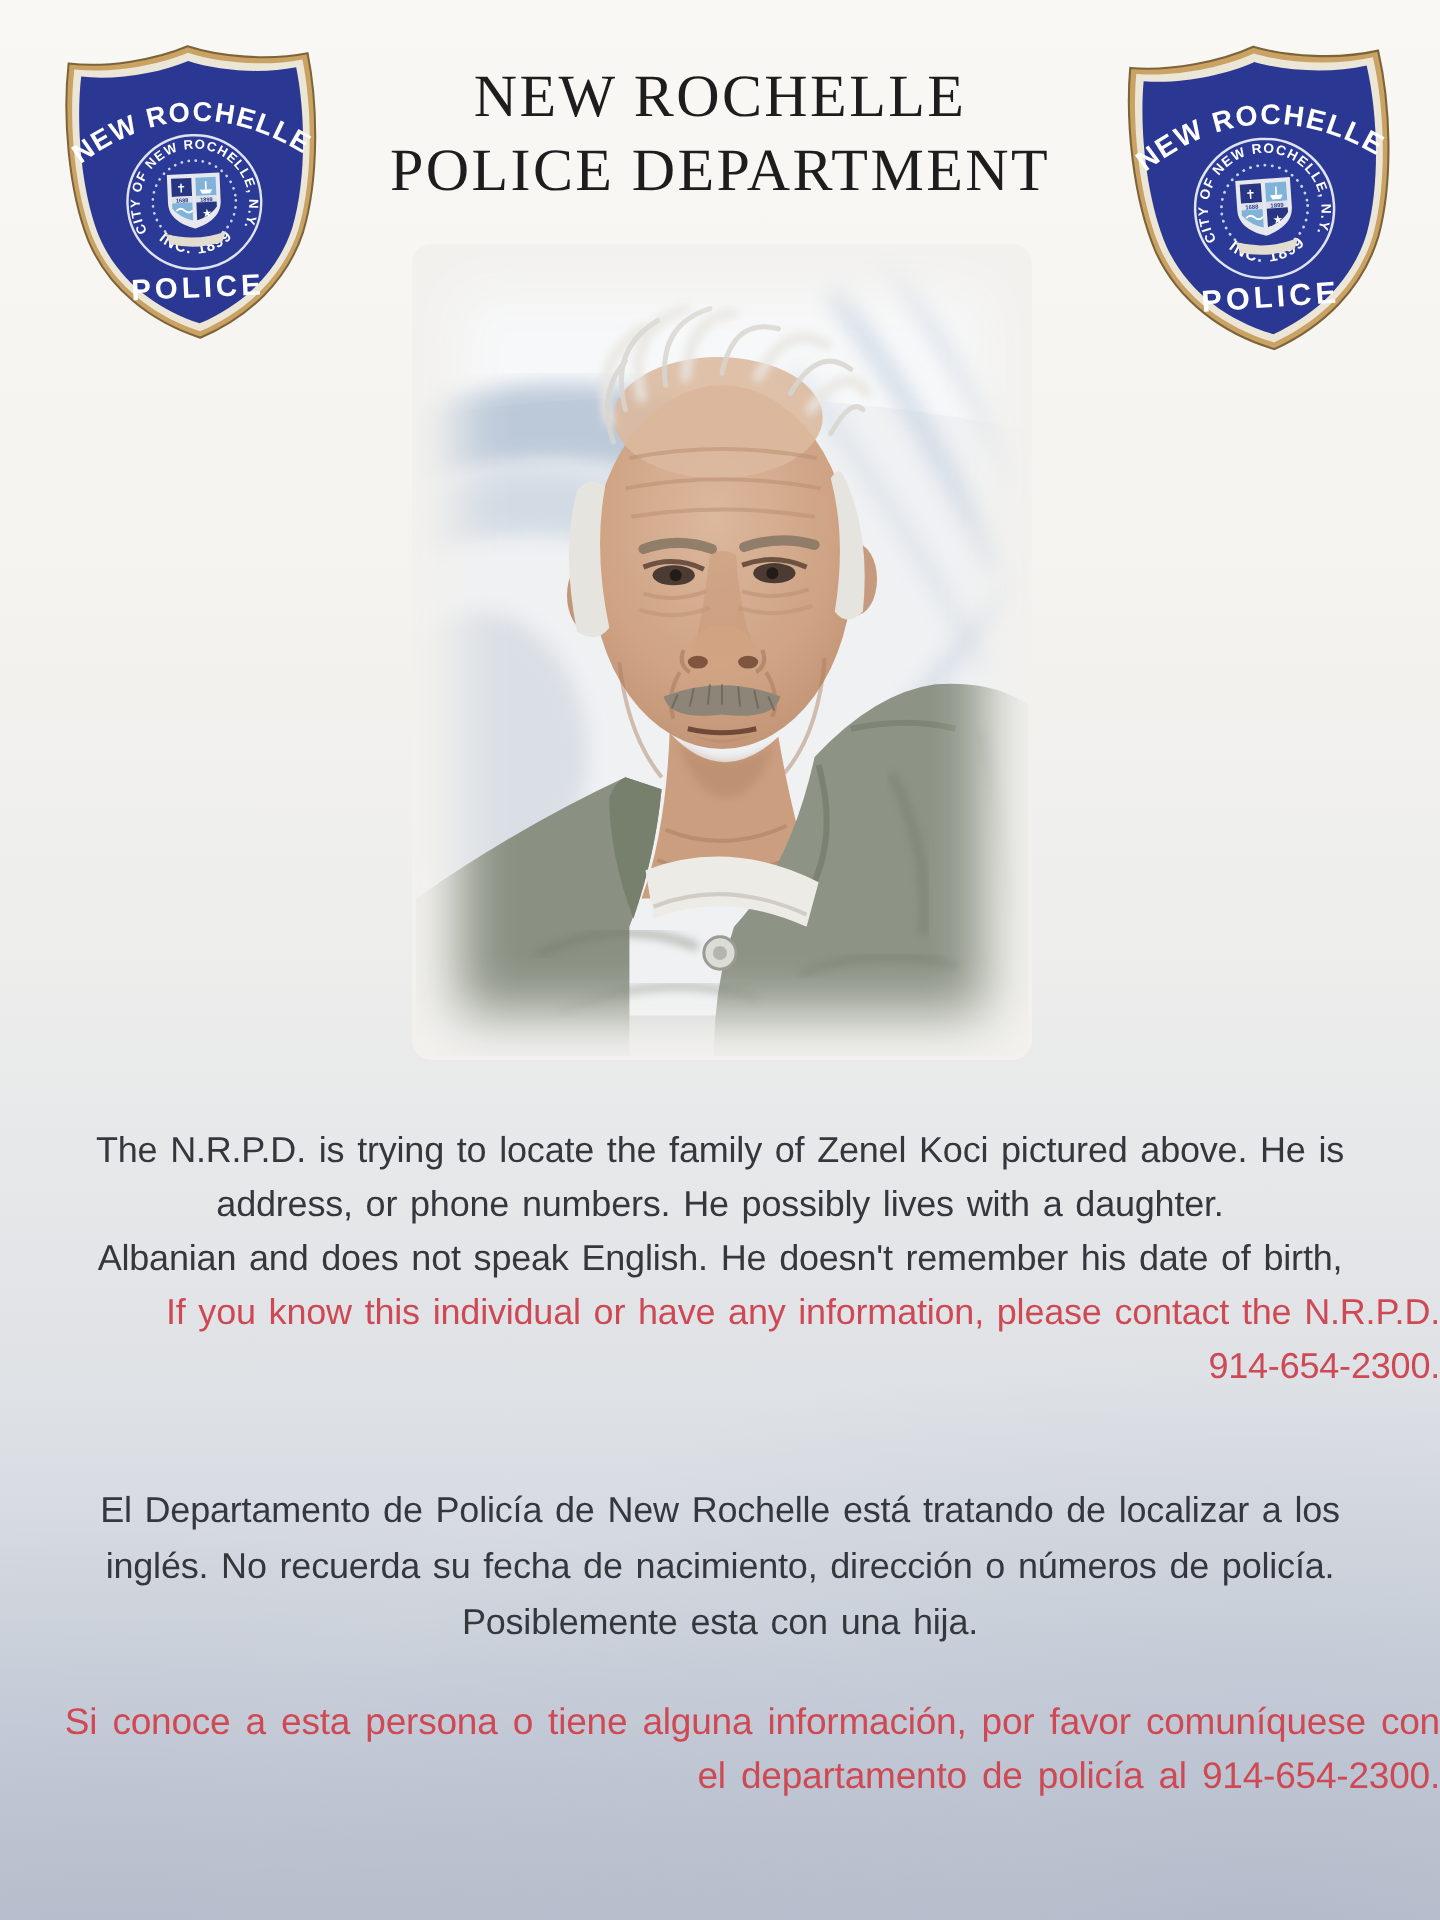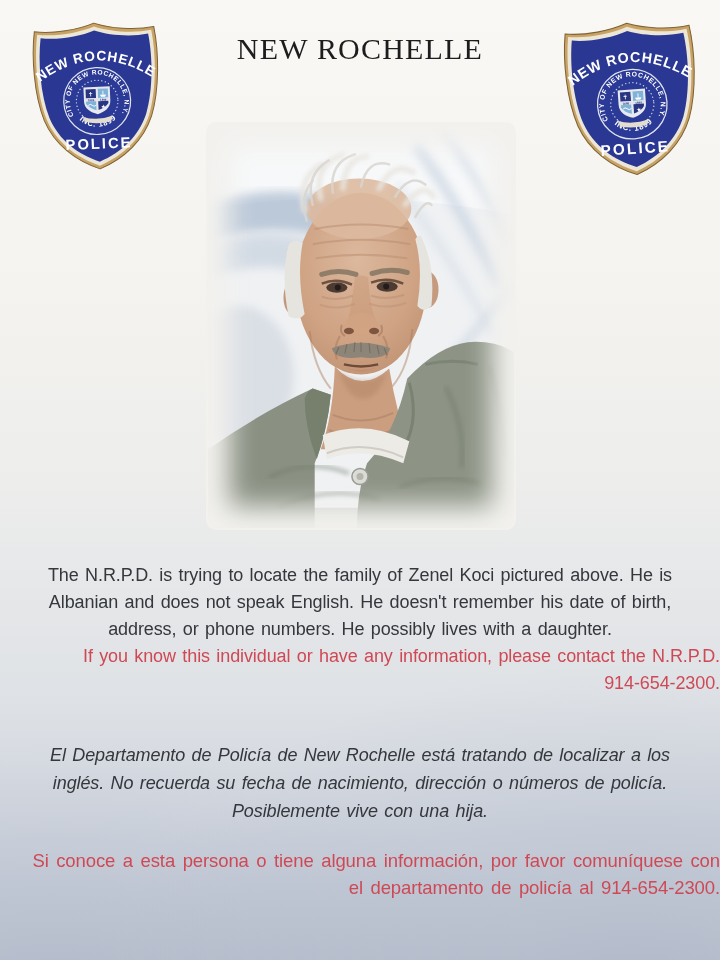--- a/index.html
+++ b/index.html
@@ -30,21 +30,21 @@
     box-shadow:inset 0 0 26px 24px #f2f1ee;
   }
   
   .textcol{position:absolute;top:562px;left:0;width:720px;text-align:center;}
   .line{white-space:nowrap;}
   .para-en .line, .alert-en .line{font-size:18px;line-height:27px;word-spacing:1.5px;letter-spacing:-0.1px;}
   .para-es .line{font-size:18px;line-height:28px;word-spacing:1.5px;letter-spacing:-0.1px;}
   .alert-es .line{font-size:18.5px;line-height:27px;word-spacing:2.5px;letter-spacing:-0.1px;padding-left:28px;}
   .para-en,.para-es{color:#34373c;}
   .alert-en,.alert-es{color:#cf4955;text-align:right;}
-  .para-es{margin-top:44px;font-style:italic;}
+  .para-es{margin-top:44px;}
   .alert-es{margin-top:22px;}
 </style>
 </head>
 <body>
 
 <div class="flyer">
 
   <div class="badge badge-left">
     <svg viewBox="0 0 140 152">
       <path d="M70 3 C54 9 30 12 11 9 C7 34 8 71 17 97 C26 121 46 138 70 147 C94 138 114 121 123 97 C132 71 133 34 129 9 C110 12 86 9 70 3 Z" fill="#c9a264" stroke="#7d6438" stroke-width="1"></path>
@@ -128,20 +128,21 @@
         <text x="-6" y="1.9" font-size="2.8" fill="#2c3a8c" text-anchor="middle" font-weight="bold">1688</text>
         <text x="6" y="1.9" font-size="2.8" fill="#2c3a8c" text-anchor="middle" font-weight="bold">1899</text>
         <path d="M-15 17 Q0 22 15 17 L13 22 Q0 26 -13 22 Z" fill="#e2ddcf"></path>
       </g>
       <text x="70" y="127" font-size="14.5" font-weight="bold" fill="#ffffff" letter-spacing="2" text-anchor="middle">POLICE</text>
     </svg>
   </div>
 
   <div class="title">
     <div>NEW ROCHELLE</div>
+    <div>POLICE DEPARTMENT</div>
   </div>
 
   <div class="photo">
     <svg viewBox="0 0 304 400" preserveAspectRatio="none">
       <defs>
         <radialGradient id="skin" cx="47%" cy="36%" r="75%">
           <stop offset="0%" stop-color="#dcb89d"></stop>
           <stop offset="60%" stop-color="#cfa384"></stop>
           <stop offset="100%" stop-color="#bd8f70"></stop>
         </radialGradient>
@@ -273,33 +274,33 @@
         <path d="M190 360 Q230 344 270 356" stroke="#6f7866" stroke-width="4" opacity="0.4" fill="none" filter="url(#soft2)"></path>
         <rect x="0" y="380" width="304" height="20" fill="#7f8779" opacity="0.3"></rect>
       </g>
     </svg>
   </div>
 
   <div class="textcol">
 
     <div class="para-en">
       <div class="line">The N.R.P.D. is trying to locate the family of Zenel Koci pictured above. He is</div>
+      <div class="line">address, or phone numbers. He possibly lives with a daughter.</div>
       <div class="line">Albanian and does not speak English. He doesn't remember his date of birth,</div>
-      <div class="line">address, or phone numbers. He possibly lives with a daughter.</div>
     </div>
 
     <div class="alert-en">
       <div class="line">If you know this individual or have any information, please contact the N.R.P.D.</div>
       <div class="line">914-654-2300.</div>
     </div>
 
     <div class="para-es">
       <div class="line">El Departamento de Policía de New Rochelle está tratando de localizar a los</div>
       <div class="line">inglés. No recuerda su fecha de nacimiento, dirección o números de policía.</div>
-      <div class="line">Posiblemente vive con una hija.</div>
+      <div class="line">Posiblemente esta con una hija.</div>
     </div>
 
     <div class="alert-es">
       <div class="line">Si conoce a esta persona o tiene alguna información, por favor comuníquese con</div>
       <div class="line">el departamento de policía al 914-654-2300.</div>
     </div>
 
   </div>
 </div>
 

